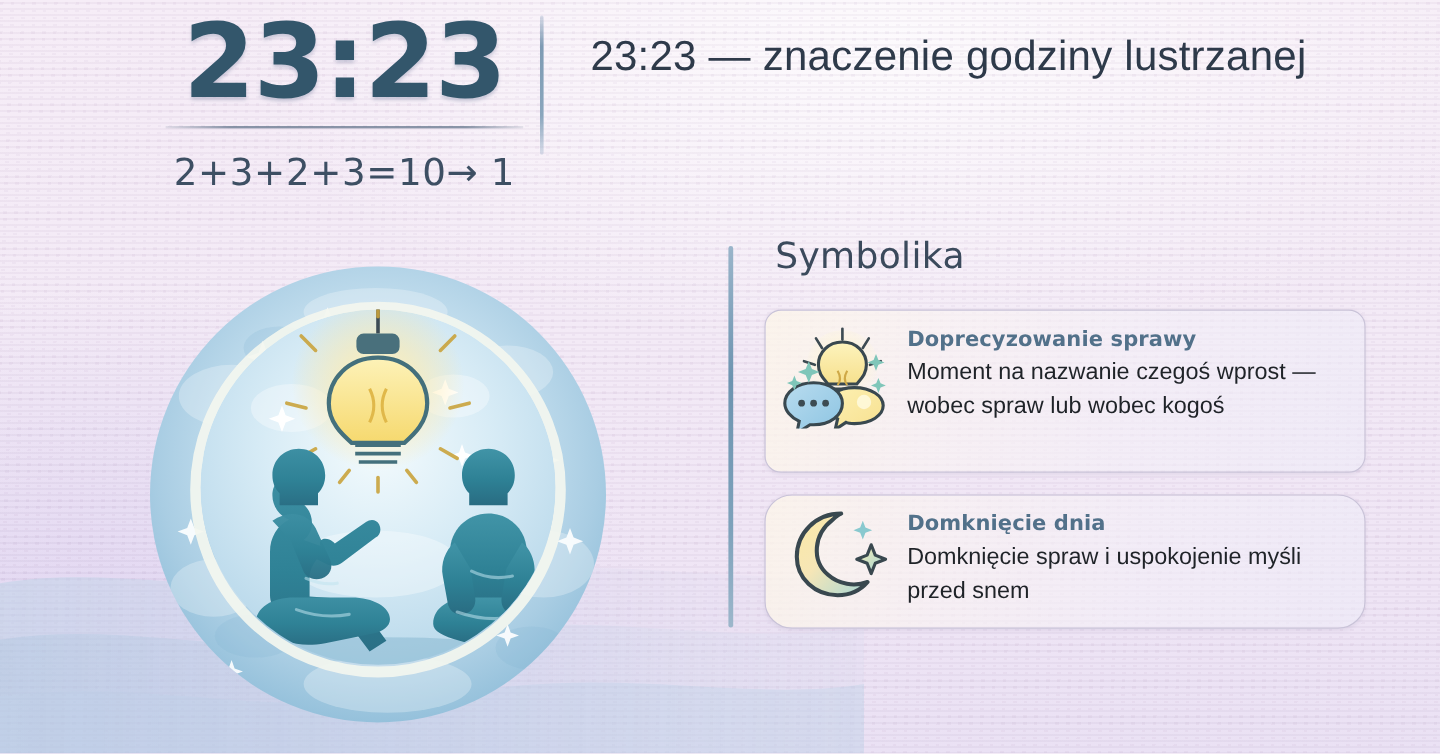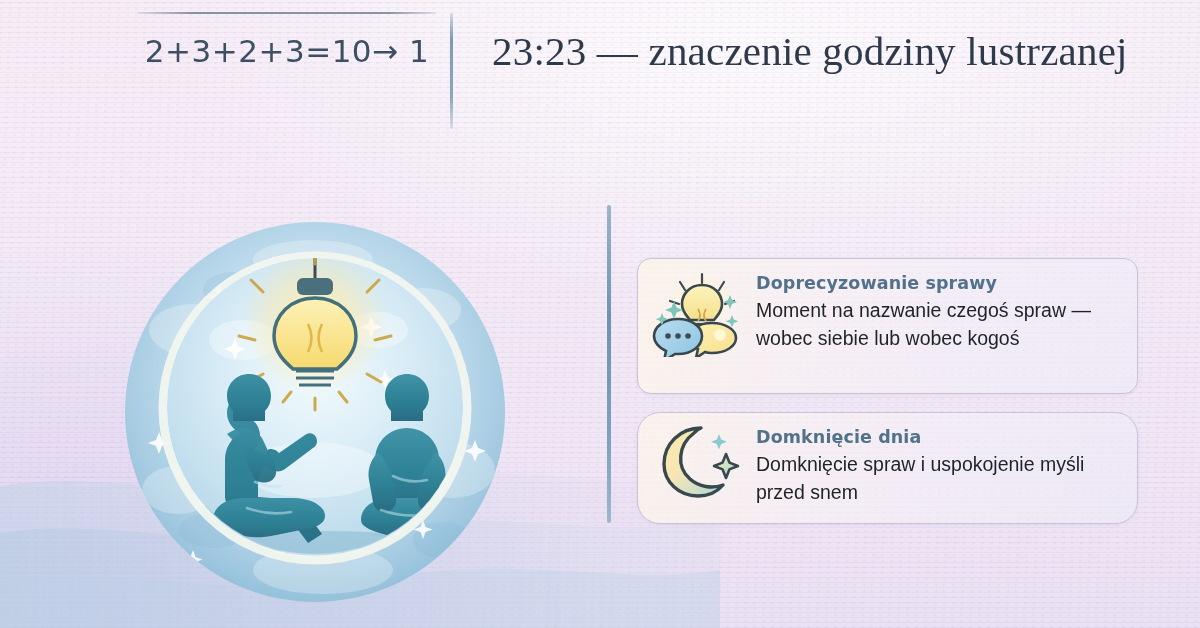--- a/index.html
+++ b/index.html
@@ -50,22 +50,22 @@
   .time-rule{margin:6px auto 0;width:298px;height:2px;
     background:linear-gradient(90deg,rgba(80,100,125,.12),rgba(70,92,118,.62) 18%,rgba(70,92,118,.62) 84%,rgba(80,100,125,.12));}
   .numerology{
     margin-top:19px;font-family:"DejaVu Sans", sans-serif;
     font-size:31px;font-weight:400;color:#3d4f63;letter-spacing:.5px;white-space:nowrap;
   }
   .v-divider{position:absolute;left:450px;top:13px;width:3px;height:116px;border-radius:2px;
     background:linear-gradient(180deg,rgba(120,150,180,.25),#7e9bb4 22%,#8aa6bd 72%,rgba(130,160,190,.25));}
   .headline{
     position:absolute;left:492px;top:27px;width:640px;
-    font-family:Liberation Serif, serif;
-    font-size:41px;color:#2e3a4a;letter-spacing:.2px;white-space:nowrap;
+    font-family:Liberation Sans, sans-serif;
+    font-size:35px;color:#2e3a4a;letter-spacing:.2px;white-space:nowrap;
   }
 
   
   .illus{position:absolute;left:123px;top:220px;width:384px;height:384px;}
   .illus svg{display:block;}
 
   
   .panel{position:absolute;left:604px;top:196px;width:560px;height:340px;}
   .panel-bar{position:absolute;left:3px;top:9px;width:4px;height:318px;border-radius:3px;
     background:linear-gradient(180deg,#9ab5ca,#6d94b0 35%,#7ea2bb 75%,#9db7cb);}
@@ -118,20 +118,21 @@
       </linearGradient>
     </defs>
     <path d="M0 58 C 120 18, 250 74, 420 44 C 560 20, 660 56, 760 36 L760 220 L0 220 Z" fill="url(#wv2)"></path>
     <path d="M0 104 C 130 66, 250 122, 400 92 C 540 66, 650 104, 760 84 L760 220 L0 220 Z" fill="url(#wv1)" opacity=".7"></path>
     <path d="M0 150 C 140 116, 260 168, 420 140 C 560 116, 660 148, 760 132 L760 220 L0 220 Z" fill="#b6cfe4" opacity=".45"></path>
   </svg>
 
   <div class="header">
 
     <div class="time-block">
+      <div class="big-time">23:23</div>
       <div class="time-rule"></div>
       <div class="numerology">2+3+2+3=10→ 1</div>
     </div>
 
     <div class="v-divider"></div>
 
     <div class="headline">23:23 — znaczenie godziny lustrzanej</div>
   </div>
 
   <div class="illus">
@@ -276,20 +277,21 @@
           <path d="M124 288 q22 8 44 4"></path>
           <path d="M270 256 q16 8 34 4"></path>
           <path d="M258 290 q28 10 56 2"></path>
         </g>
       </g>
     </svg>
   </div>
 
   <div class="panel">
     <div class="panel-bar"></div>
+    <div class="panel-title">Symbolika</div>
 
     <div class="card" id="card-0">
       <div class="card-ico">
         <svg width="92" height="86" viewBox="0 0 92 86">
           <defs>
             <linearGradient id="bg1" x1="0" y1="0" x2="0" y2="1">
               <stop offset="0" stop-color="#fdf3bd"></stop>
                 <stop offset="1" stop-color="#f6e08d"></stop>
             </linearGradient>
             <linearGradient id="bb1" x1="0" y1="0" x2="1" y2="1">
@@ -336,21 +338,21 @@
           <g fill="#7fc6b9">
             <path d="M22 30 l2.6 6.4 6.4 2.6 -6.4 2.6 -2.6 6.4 -2.6 -6.4 -6.4 -2.6 6.4 -2.6z"></path>
             <path d="M10 42 l1.8 4.4 4.4 1.8 -4.4 1.8 -1.8 4.4 -1.8 -4.4 -4.4 -1.8 4.4 -1.8z"></path>
             <path d="M80 44 l1.8 4.4 4.4 1.8 -4.4 1.8 -1.8 4.4 -1.8 -4.4 -4.4 -1.8 4.4 -1.8z"></path>
             <path d="M78 24 l2 5 5 2 -5 2 -2 5 -2 -5 -5 -2 5 -2z"></path>
           </g>
         </svg>
       </div>
       <div class="card-body">
         <p class="card-h">Doprecyzowanie sprawy</p>
-        <p class="card-t">Moment na nazwanie czegoś spraw — wobec siebie lub wobec kogoś</p>
+        <p class="card-t">Moment na nazwanie czegoś wprost — wobec spraw lub wobec kogoś</p>
       </div>
     </div>
 
     <div class="card" id="card-1">
       <div class="card-ico">
         <svg width="92" height="76" viewBox="0 0 92 76">
           <defs>
             <linearGradient id="mg1" x1="0" y1="0" x2="1" y2="1">
               <stop offset="0" stop-color="#fbe9a6"></stop>
               <stop offset="45%" stop-color="#f6e6b6"></stop>

